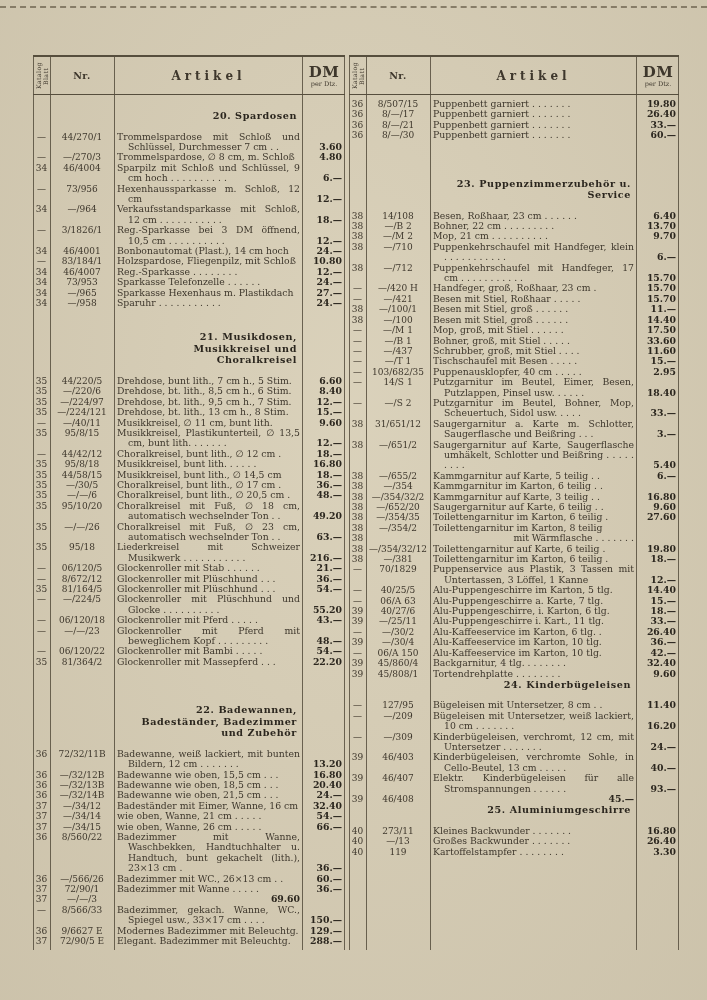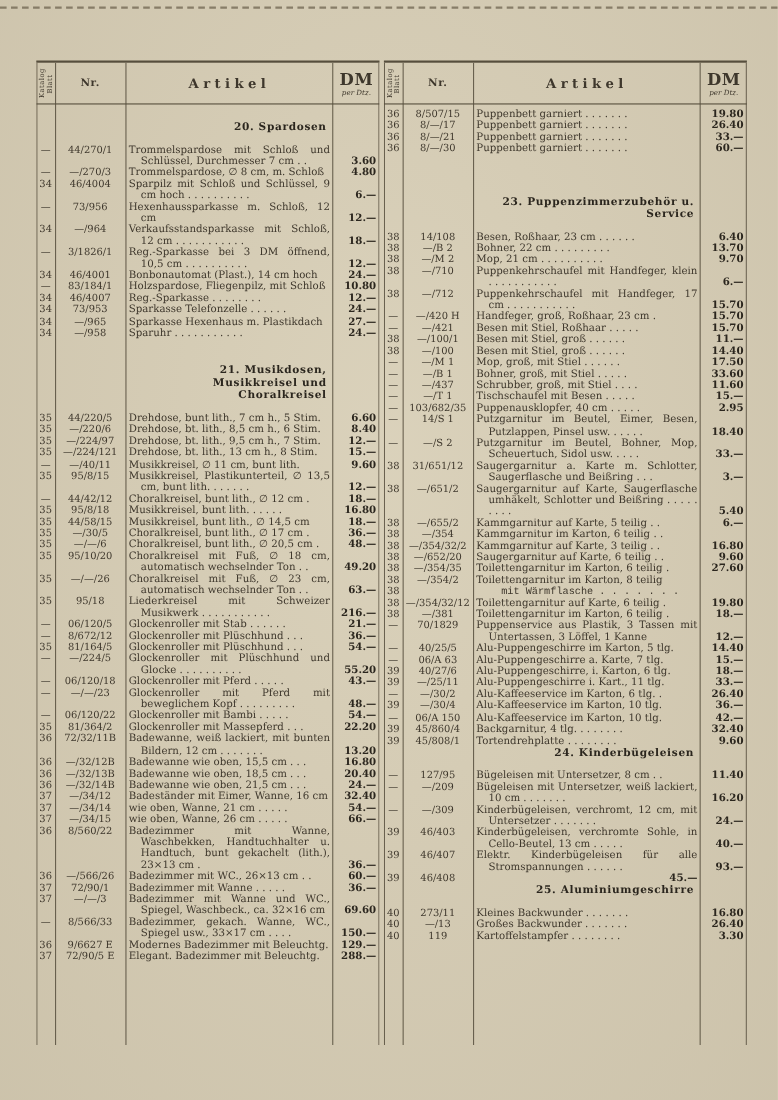--- a/index.html
+++ b/index.html
@@ -61,37 +61,37 @@
     font-size:6.2px;
     letter-spacing:.4px;
     line-height:7px;
     text-align:center;
     max-height:36px;
   }
   .hn{text-align:center;font-size:9.5px;font-weight:bold;letter-spacing:.5px;}
   .ha{text-align:center;font-size:12px;font-weight:bold;letter-spacing:4px;}
   .hd{text-align:center;line-height:1.05;padding-top:2px;}
   .hd .dm{display:block;font-size:15px;font-weight:bold;letter-spacing:.5px;}
-  .hd .dmsub{display:block;font-size:6.5px;font-style:italic;}
+  .hd .dmsub{display:block;font-size:6.5px;}
   .tbody{padding-top:4px;}
   .row{align-items:start;}
   .cb{
     text-align:center;font-size:9px;line-height:10.4px;align-self:start;
   }
   .cn{
     text-align:center;font-size:9px;line-height:10.4px;align-self:start;
     white-space:nowrap;
   }
   .ca{
     font-size:9.3px;line-height:10.4px;
     text-align:justify;
     padding:0 3px 0 14px;
     text-indent:-11px;
   }
-  .ca.ind{text-indent:0;padding-left:9px;text-align:center;font-family:Liberation Mono, monospace;}
+  .ca.ind{text-indent:0;padding-left:9px;text-align:right;}
   .cd{
     text-align:right;font-size:9.3px;line-height:10.4px;
     font-weight:bold;color:var(--ink-strong);
     align-self:end;padding-right:3px;
     white-space:nowrap;
   }
   .sec{margin-bottom:10px;}
   .sec--s{margin-top:11px;}
   .sec--m{margin-top:23px;}
   .sec--l{margin-top:37px;}
@@ -341,20 +341,26 @@
             <div class="cn">06/120/22</div>
             <div class="ca">Glockenroller mit Bambi . . . . .</div>
             <div class="cd">54.—</div>
           </div>
           <div class="row">
             <div class="cb">35</div>
             <div class="cn">81/364/2</div>
             <div class="ca">Glockenroller mit Massepferd . . .</div>
             <div class="cd">22.20</div>
           </div>
+          <div class="row sec sec--l">
+            <div class="cb"></div>
+            <div class="cn"></div>
+            <div class="ca sect">22. Badewannen, Badeständer, Badezimmer und Zubehör</div>
+            <div class="cd"></div>
+          </div>
           <div class="row">
             <div class="cb">36</div>
             <div class="cn">72/32/11B</div>
             <div class="ca">Badewanne, weiß lackiert, mit bunten Bildern, 12 cm . . . . . . .</div>
             <div class="cd">13.20</div>
           </div>
           <div class="row">
             <div class="cb">36</div>
             <div class="cn">—/32/12B</div>
             <div class="ca">Badewanne wie oben, 15,5 cm . . .</div>
@@ -404,21 +410,20 @@
           </div>
           <div class="row">
             <div class="cb">37</div>
             <div class="cn">72/90/1</div>
             <div class="ca">Badezimmer mit Wanne . . . . .</div>
             <div class="cd">36.—</div>
           </div>
           <div class="row">
             <div class="cb">37</div>
             <div class="cn">—/—/3</div>
-            <div class="ca">Badezimmer mit Wanne und WC., Spiegel, Waschbeck., ca. 32×16 cm</div>
             <div class="cd">69.60</div>
           </div>
           <div class="row">
             <div class="cb">—</div>
             <div class="cn">8/566/33</div>
             <div class="ca">Badezimmer, gekach. Wanne, WC., Spiegel usw., 33×17 cm . . . .</div>
             <div class="cd">150.—</div>
           </div>
           <div class="row">
             <div class="cb">36</div>

